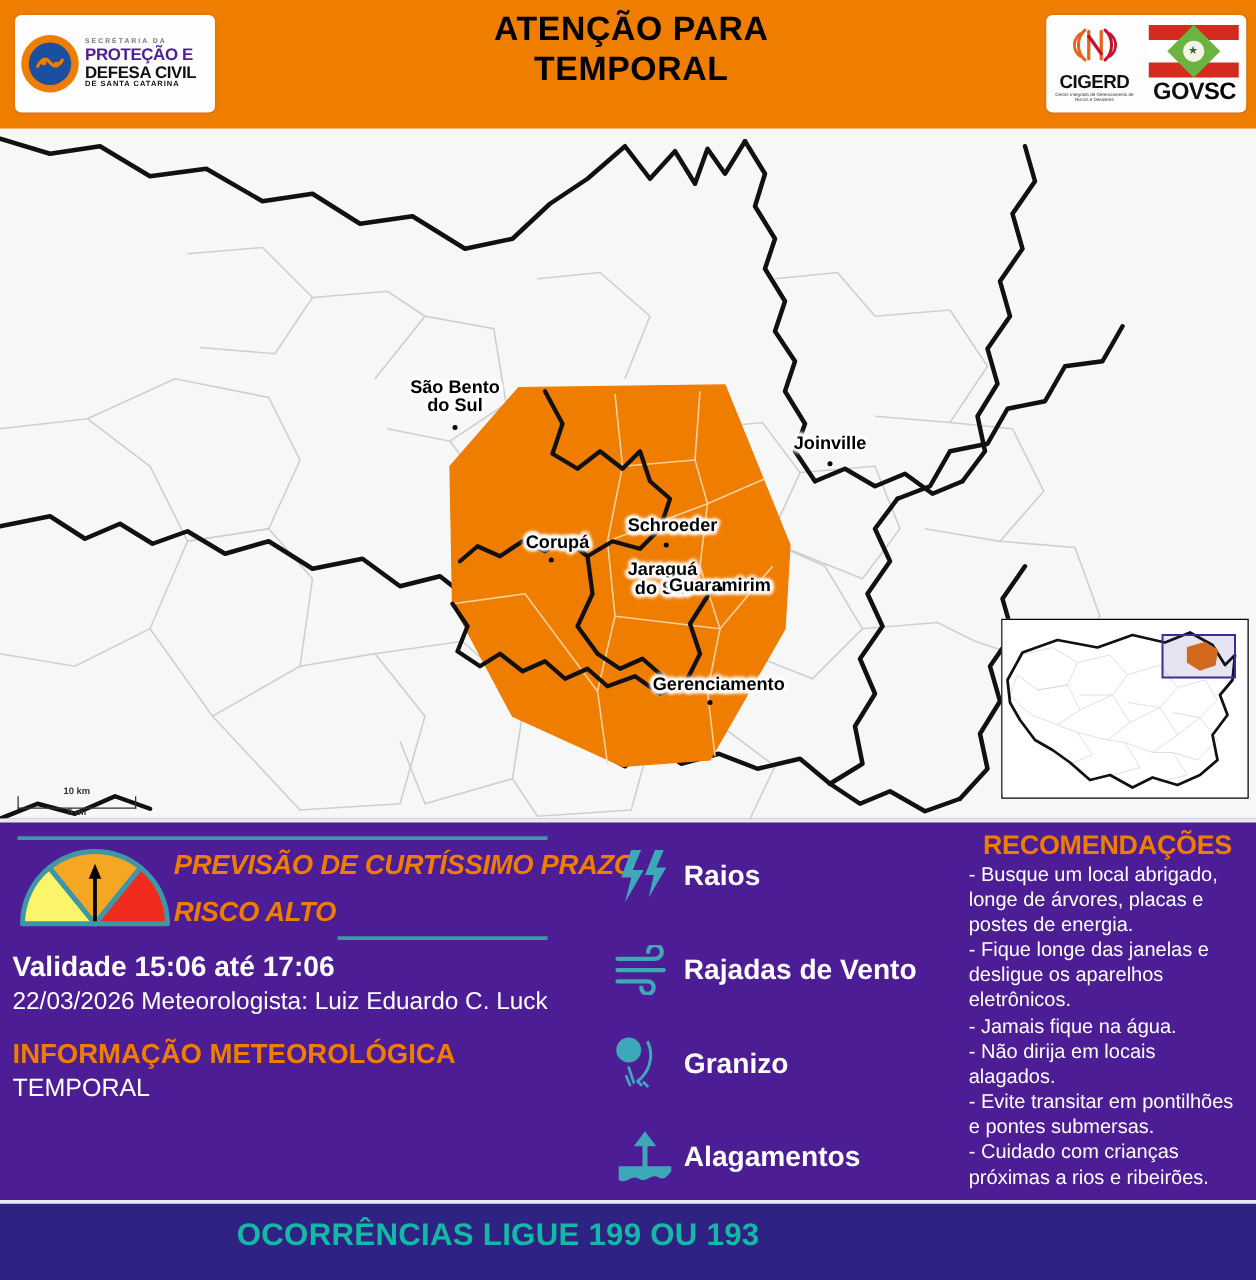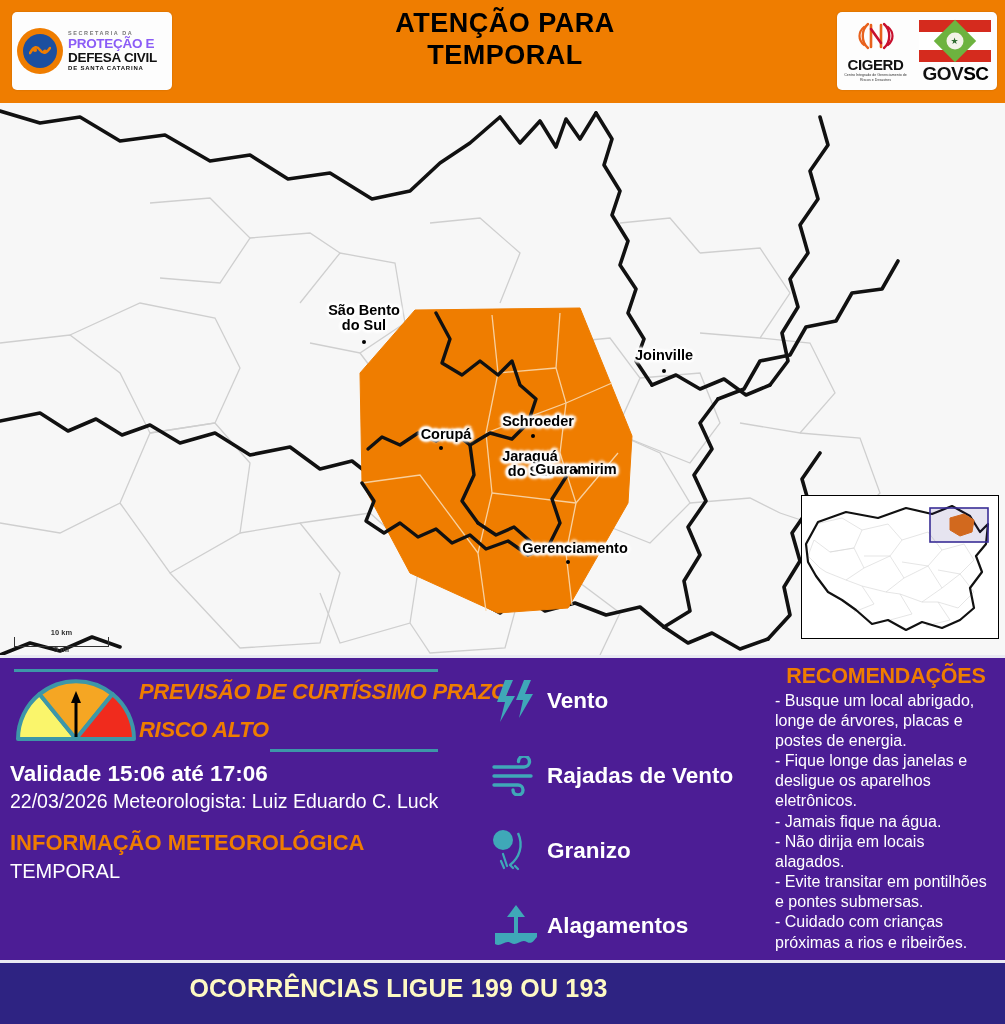--- a/index.html
+++ b/index.html
@@ -7,21 +7,21 @@
   #root{position:relative;width:1005px;height:1024px;}
 
   
   .header{position:absolute;left:0;top:0;width:1005px;height:103px;background:#EF7D00;}
   .logo-box{position:absolute;background:#fdfdfd;border-radius:5px;box-shadow:0 0 2px rgba(0,0,0,.18);}
   .logo-left{left:12px;top:12px;width:160px;height:78px;display:flex;align-items:center;padding-left:5px;box-sizing:border-box;}
   .pdc-emblem{width:46px;height:46px;border-radius:50%;background:#EF7D00;display:flex;align-items:center;justify-content:center;flex:0 0 auto;}
   .pdc-inner{width:34px;height:34px;border-radius:50%;background:#1b4fa0;display:flex;align-items:center;justify-content:center;}
   .pdc-text{margin-left:5px;line-height:1;}
   .pdc-l1{font-size:5.5px;letter-spacing:1.6px;color:#777;font-weight:700;}
-  .pdc-l2{font-size:13.5px;font-weight:800;color:#8b5cf6;letter-spacing:-0.3px;margin-top:1px;}
+  .pdc-l2{font-size:13.5px;font-weight:800;color:#4c1d95;letter-spacing:-0.3px;margin-top:1px;}
   .pdc-l3{font-size:13.5px;font-weight:800;color:#111;letter-spacing:-0.3px;}
   .pdc-l4{font-size:6px;font-weight:800;color:#111;letter-spacing:.8px;margin-top:1px;}
 
   .title{position:absolute;left:260px;top:8px;width:490px;text-align:center;color:#000;
          font-size:27px;font-weight:700;line-height:1.17;letter-spacing:.5px;}
 
   .logo-right{right:8px;top:12px;width:160px;height:78px;display:flex;align-items:center;justify-content:space-around;}
   .cigerd{width:68px;text-align:center;}
   .cig-name{font-size:15px;font-weight:700;color:#111;letter-spacing:-.4px;line-height:1;margin-top:1px;}
   .cig-sub{font-size:3.6px;color:#333;line-height:1.25;margin-top:1px;}
@@ -74,21 +74,21 @@
   .hz-tx{color:#fff;font-size:22.5px;font-weight:700;white-space:nowrap;}
 
   .recs{position:absolute;left:775px;top:10px;width:222px;}
   .recs-h{color:#EF7D00;font-size:21.5px;font-weight:700;text-align:center;letter-spacing:-.2px;line-height:1.1;}
   .recs-b{color:#fff;font-size:16px;line-height:1.26;margin-top:2px;}
   .recs-b div{margin:0;}
 
   
   .footer{position:absolute;left:0;top:960px;width:1005px;height:64px;background:#2E2382;}
   .footer .rule{position:absolute;left:0;top:0;width:1005px;height:3px;background:#E9E9F2;}
-  .footer-tx{position:absolute;left:0;top:14px;width:797px;text-align:center;color:#fef9c3;font-size:25px;font-weight:700;letter-spacing:.2px;}
+  .footer-tx{position:absolute;left:0;top:14px;width:797px;text-align:center;color:#14b8a6;font-size:25px;font-weight:700;letter-spacing:.2px;}
 </style>
 </head>
 <body>
 
 <div id="root">
 
   <div class="header">
 
     <div class="logo-box logo-left">
       <div class="pdc-emblem">
@@ -287,21 +287,21 @@
 
     <div class="hazards">
 
       <div class="hz">
         <div class="hz-ic">
           <svg width="46" height="46" viewBox="0 0 46 46" aria-hidden="true">
             <polygon points="12,2 4,24 12,24 7,44 22,18 13,18 20,2" fill="#3FA8B8"></polygon>
             <polygon points="31,2 23,22 30,22 26,40 40,16 32,16 38,2" fill="#3FA8B8"></polygon>
           </svg>
         </div>
-        <div class="hz-tx">Vento</div>
+        <div class="hz-tx">Raios</div>
       </div>
 
       <div class="hz">
         <div class="hz-ic">
           <svg width="50" height="40" viewBox="0 0 50 40" aria-hidden="true">
             <g stroke="#3FA8B8" stroke-width="3.4" fill="none" stroke-linecap="round">
               <path d="M3 11 H33 A5.5 5.5 0 1 0 27.5 5.5"></path>
               <path d="M3 20 H40"></path>
               <path d="M3 29 H27 A5 5 0 1 1 22 34"></path>
             </g>

